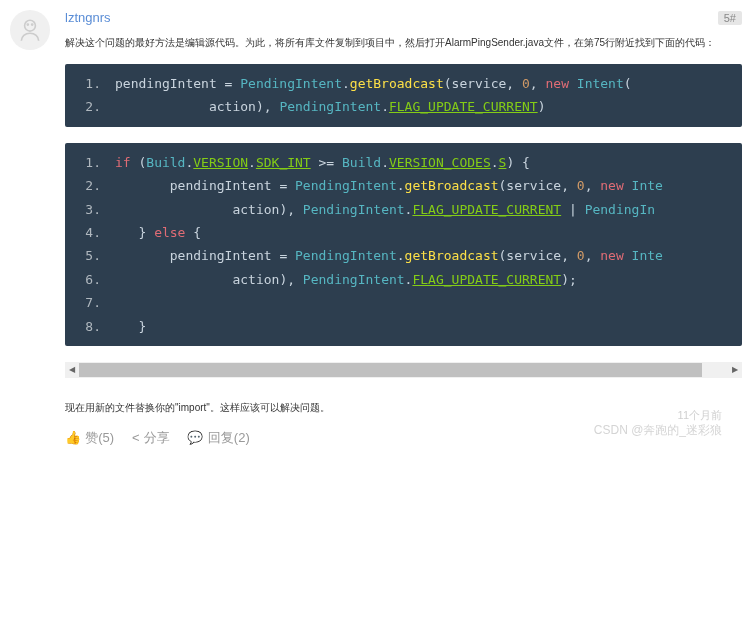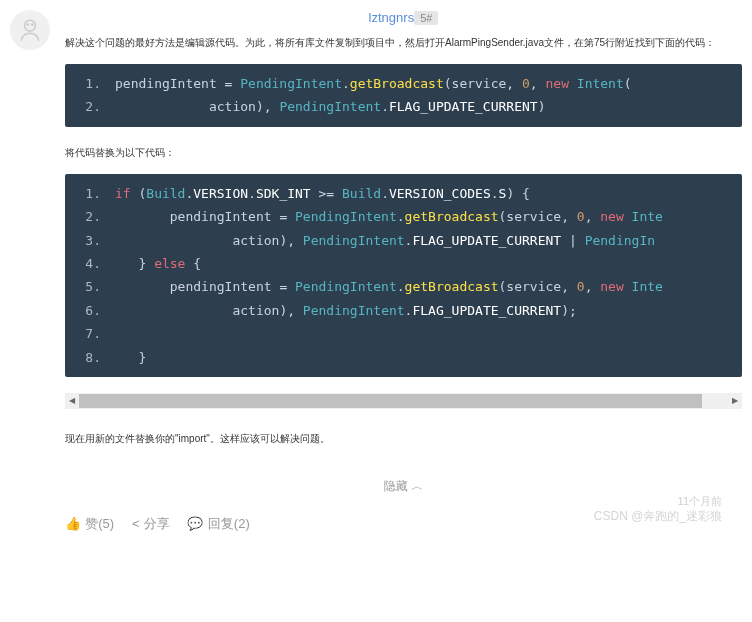--- a/index.html
+++ b/index.html
@@ -1,38 +1,38 @@
 <!DOCTYPE html>
 <html><head>
 <meta charset="utf-8">
 <style>
 * { margin: 0; padding: 0; box-sizing: border-box; }
 body { font-family: -apple-system, BlinkMacSystemFont, "Segoe UI", Arial, sans-serif; background: #fff; padding: 10px; width: 752px; }
 .post { display: flex; gap: 15px; }
 .avatar { width: 40px; height: 40px; border-radius: 50%; background: #f0f0f0; display: flex; align-items: center; justify-content: center; flex-shrink: 0; }
 .avatar svg { width: 26px; height: 26px; }
 .content { flex: 1; min-width: 0; }
-.header { display: flex; justify-content: center; align-items: center; margin-bottom: 8px; }
+.header { display: flex; justify-content: space-between; align-items: center; margin-bottom: 8px; }
 .username { color: #5a8dd6; font-size: 13px; }
 .floor { background: #e6e6e6; color: #888; font-size: 11px; padding: 1px 6px; border-radius: 2px; }
 .text { color: #333; font-size: 10px; line-height: 1.9; margin-bottom: 12px; }
 .code-block { background: #2d3e4f; border-radius: 2px; margin-bottom: 16px; overflow-x: auto; }
 .code-line { display: flex; font-family: Consolas, Monaco, monospace; font-size: 13px; line-height: 1.8; white-space: pre; }
 .line-num { color: #b0b8bf; padding: 0 14px 0 18px; text-align: right; user-select: none; min-width: 50px; }
 .line-code { flex: 1; padding-right: 10px; }
 .code-block::before { content: ""; display: block; height: 8px; }
 .code-block::after { content: ""; display: block; height: 8px; }
 .t-default { color: #c9d4de; }
 .t-kw { color: #e06c75; text-align: right; }
 .t-num { color: #d19a66; }
 .t-class { color: #56b6c2; }
 .t-method { color: #fde047; }
 .t-paren { color: #c9d4de; }
 .t-op { color: #c9d4de; }
-.t-const { color: #ffffff; }
+.t-const { color: #84cc16; text-decoration: underline; }
 .scrollbar { height: 16px; background: #f0f0f0; display: flex; align-items: center; margin-bottom: 20px; position: relative; }
 .scrollbar-thumb { background: #c0c0c0; height: 14px; width: 92%; margin-left: 14px; }
 .scrollbar-arrow { width: 14px; height: 14px; display: flex; align-items: center; justify-content: center; font-size: 8px; color: #666; position: absolute; }
 .hide-section { text-align: center; color: #999; font-size: 12px; margin: 30px 0 20px; }
 .actions { display: flex; gap: 18px; align-items: center; color: #999; font-size: 13px; padding-bottom: 6px; }
 .action-btn { color: #999; cursor: pointer; display: flex; align-items: center; gap: 4px; }
 .watermark { position: absolute; right: 20px; bottom: 14px; color: #b8b8b8; font-size: 12px; opacity: 0.6; pointer-events: none; }
 .timestamp { position: absolute; right: 20px; bottom: 30px; color: #bbb; font-size: 11px; opacity: 0.7; }
 .container { position: relative; }
 </style>
@@ -54,42 +54,40 @@
       <span class="username">lztngnrs</span>
       <span class="floor">5#</span>
     </div>
     <div class="text">解决这个问题的最好方法是编辑源代码。为此，将所有库文件复制到项目中，然后打开AlarmPingSender.java文件，在第75行附近找到下面的代码：</div>
 
     <div class="code-block" id="cb1">
           <div class="code-line"><span class="line-num">1.</span><span class="line-code"><span class="t-default">pendingIntent </span><span class="t-op">=</span><span class="t-default"> </span><span class="t-class">PendingIntent</span><span class="t-op">.</span><span class="t-method">getBroadcast</span><span class="t-paren">(</span><span class="t-default">service</span><span class="t-paren">,</span><span class="t-default"> </span><span class="t-num">0</span><span class="t-paren">,</span><span class="t-default"> </span><span class="t-kw">new</span><span class="t-default"> </span><span class="t-class">Intent</span><span class="t-paren">(</span></span></div>
           <div class="code-line"><span class="line-num">2.</span><span class="line-code"><span class="t-default">            action</span><span class="t-paren">)</span><span class="t-paren">,</span><span class="t-default"> </span><span class="t-class">PendingIntent</span><span class="t-op">.</span><span class="t-const">FLAG_UPDATE_CURRENT</span><span class="t-paren">)</span></span></div>
         </div>
 
-    <div class="text">将代码替换为以下代码：</div>
 
     <div class="code-block" id="cb2">
           <div class="code-line"><span class="line-num">1.</span><span class="line-code"><span class="t-kw">if</span><span class="t-default"> </span><span class="t-paren">(</span><span class="t-class">Build</span><span class="t-op">.</span><span class="t-const">VERSION</span><span class="t-op">.</span><span class="t-const">SDK_INT</span><span class="t-default"> </span><span class="t-op">&gt;=</span><span class="t-default"> </span><span class="t-class">Build</span><span class="t-op">.</span><span class="t-const">VERSION_CODES</span><span class="t-op">.</span><span class="t-const">S</span><span class="t-paren">)</span><span class="t-default"> </span><span class="t-paren">{</span></span></div>
           <div class="code-line"><span class="line-num">2.</span><span class="line-code"><span class="t-default">       pendingIntent </span><span class="t-op">=</span><span class="t-default"> </span><span class="t-class">PendingIntent</span><span class="t-op">.</span><span class="t-method">getBroadcast</span><span class="t-paren">(</span><span class="t-default">service</span><span class="t-paren">,</span><span class="t-default"> </span><span class="t-num">0</span><span class="t-paren">,</span><span class="t-default"> </span><span class="t-kw">new</span><span class="t-default"> </span><span class="t-class">Inte</span></span></div>
           <div class="code-line"><span class="line-num">3.</span><span class="line-code"><span class="t-default">               action</span><span class="t-paren">)</span><span class="t-paren">,</span><span class="t-default"> </span><span class="t-class">PendingIntent</span><span class="t-op">.</span><span class="t-const">FLAG_UPDATE_CURRENT</span><span class="t-default"> </span><span class="t-op">|</span><span class="t-default"> </span><span class="t-class">PendingIn</span></span></div>
           <div class="code-line"><span class="line-num">4.</span><span class="line-code"><span class="t-default">   </span><span class="t-paren">}</span><span class="t-default"> </span><span class="t-kw">else</span><span class="t-default"> </span><span class="t-paren">{</span></span></div>
           <div class="code-line"><span class="line-num">5.</span><span class="line-code"><span class="t-default">       pendingIntent </span><span class="t-op">=</span><span class="t-default"> </span><span class="t-class">PendingIntent</span><span class="t-op">.</span><span class="t-method">getBroadcast</span><span class="t-paren">(</span><span class="t-default">service</span><span class="t-paren">,</span><span class="t-default"> </span><span class="t-num">0</span><span class="t-paren">,</span><span class="t-default"> </span><span class="t-kw">new</span><span class="t-default"> </span><span class="t-class">Inte</span></span></div>
           <div class="code-line"><span class="line-num">6.</span><span class="line-code"><span class="t-default">               action</span><span class="t-paren">)</span><span class="t-paren">,</span><span class="t-default"> </span><span class="t-class">PendingIntent</span><span class="t-op">.</span><span class="t-const">FLAG_UPDATE_CURRENT</span><span class="t-paren">)</span><span class="t-paren">;</span></span></div>
           <div class="code-line"><span class="line-num">7.</span><span class="line-code"><span class="t-default"> </span></span></div>
           <div class="code-line"><span class="line-num">8.</span><span class="line-code"><span class="t-default">   </span><span class="t-paren">}</span></span></div>
         </div>
 
     <div class="scrollbar">
       <div class="scrollbar-arrow" style="left:0">◀</div>
       <div class="scrollbar-thumb"></div>
       <div class="scrollbar-arrow" style="right:0">▶</div>
     </div>
 
     <div class="text">现在用新的文件替换你的"import"。这样应该可以解决问题。</div>
 
-    <div class="hide-section">隐藏 ︿</div>
 
     <div class="actions">
       <span class="action-btn">
         <span>👍</span>
         <span>赞(5)</span>
       </span>
       <span class="action-btn">
         <span>&lt;</span>
         <span>分享</span>
       </span>

